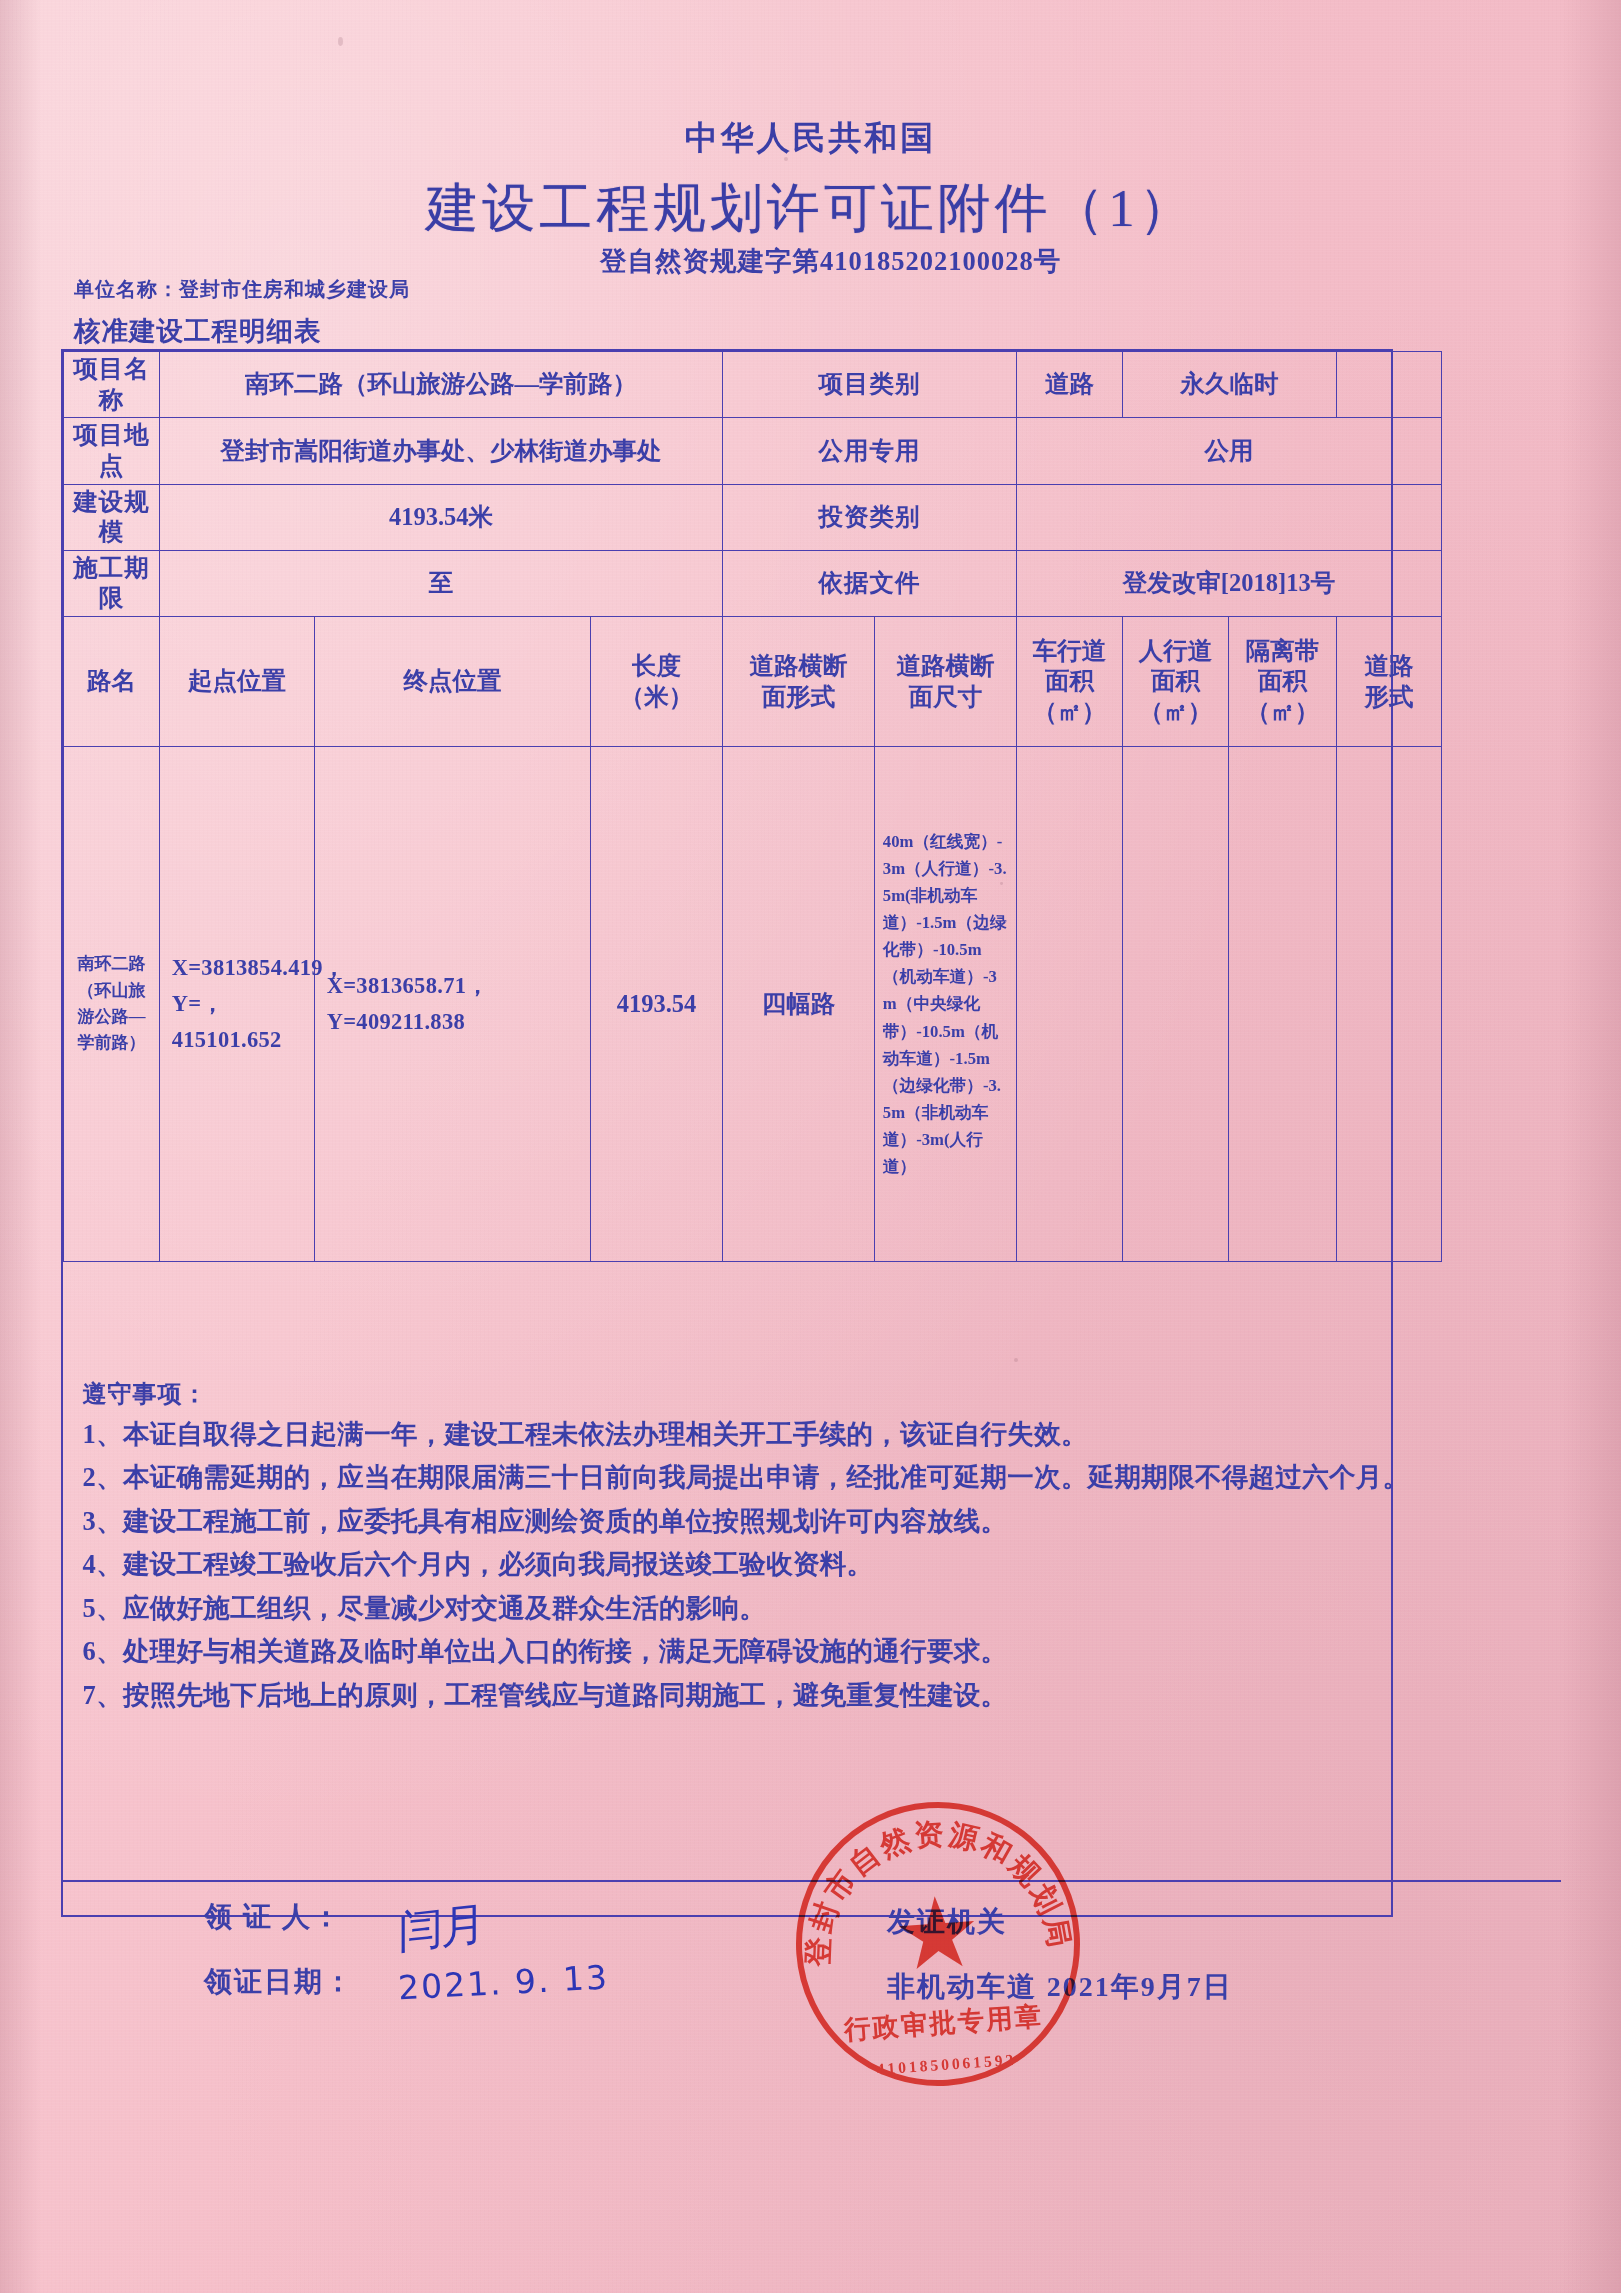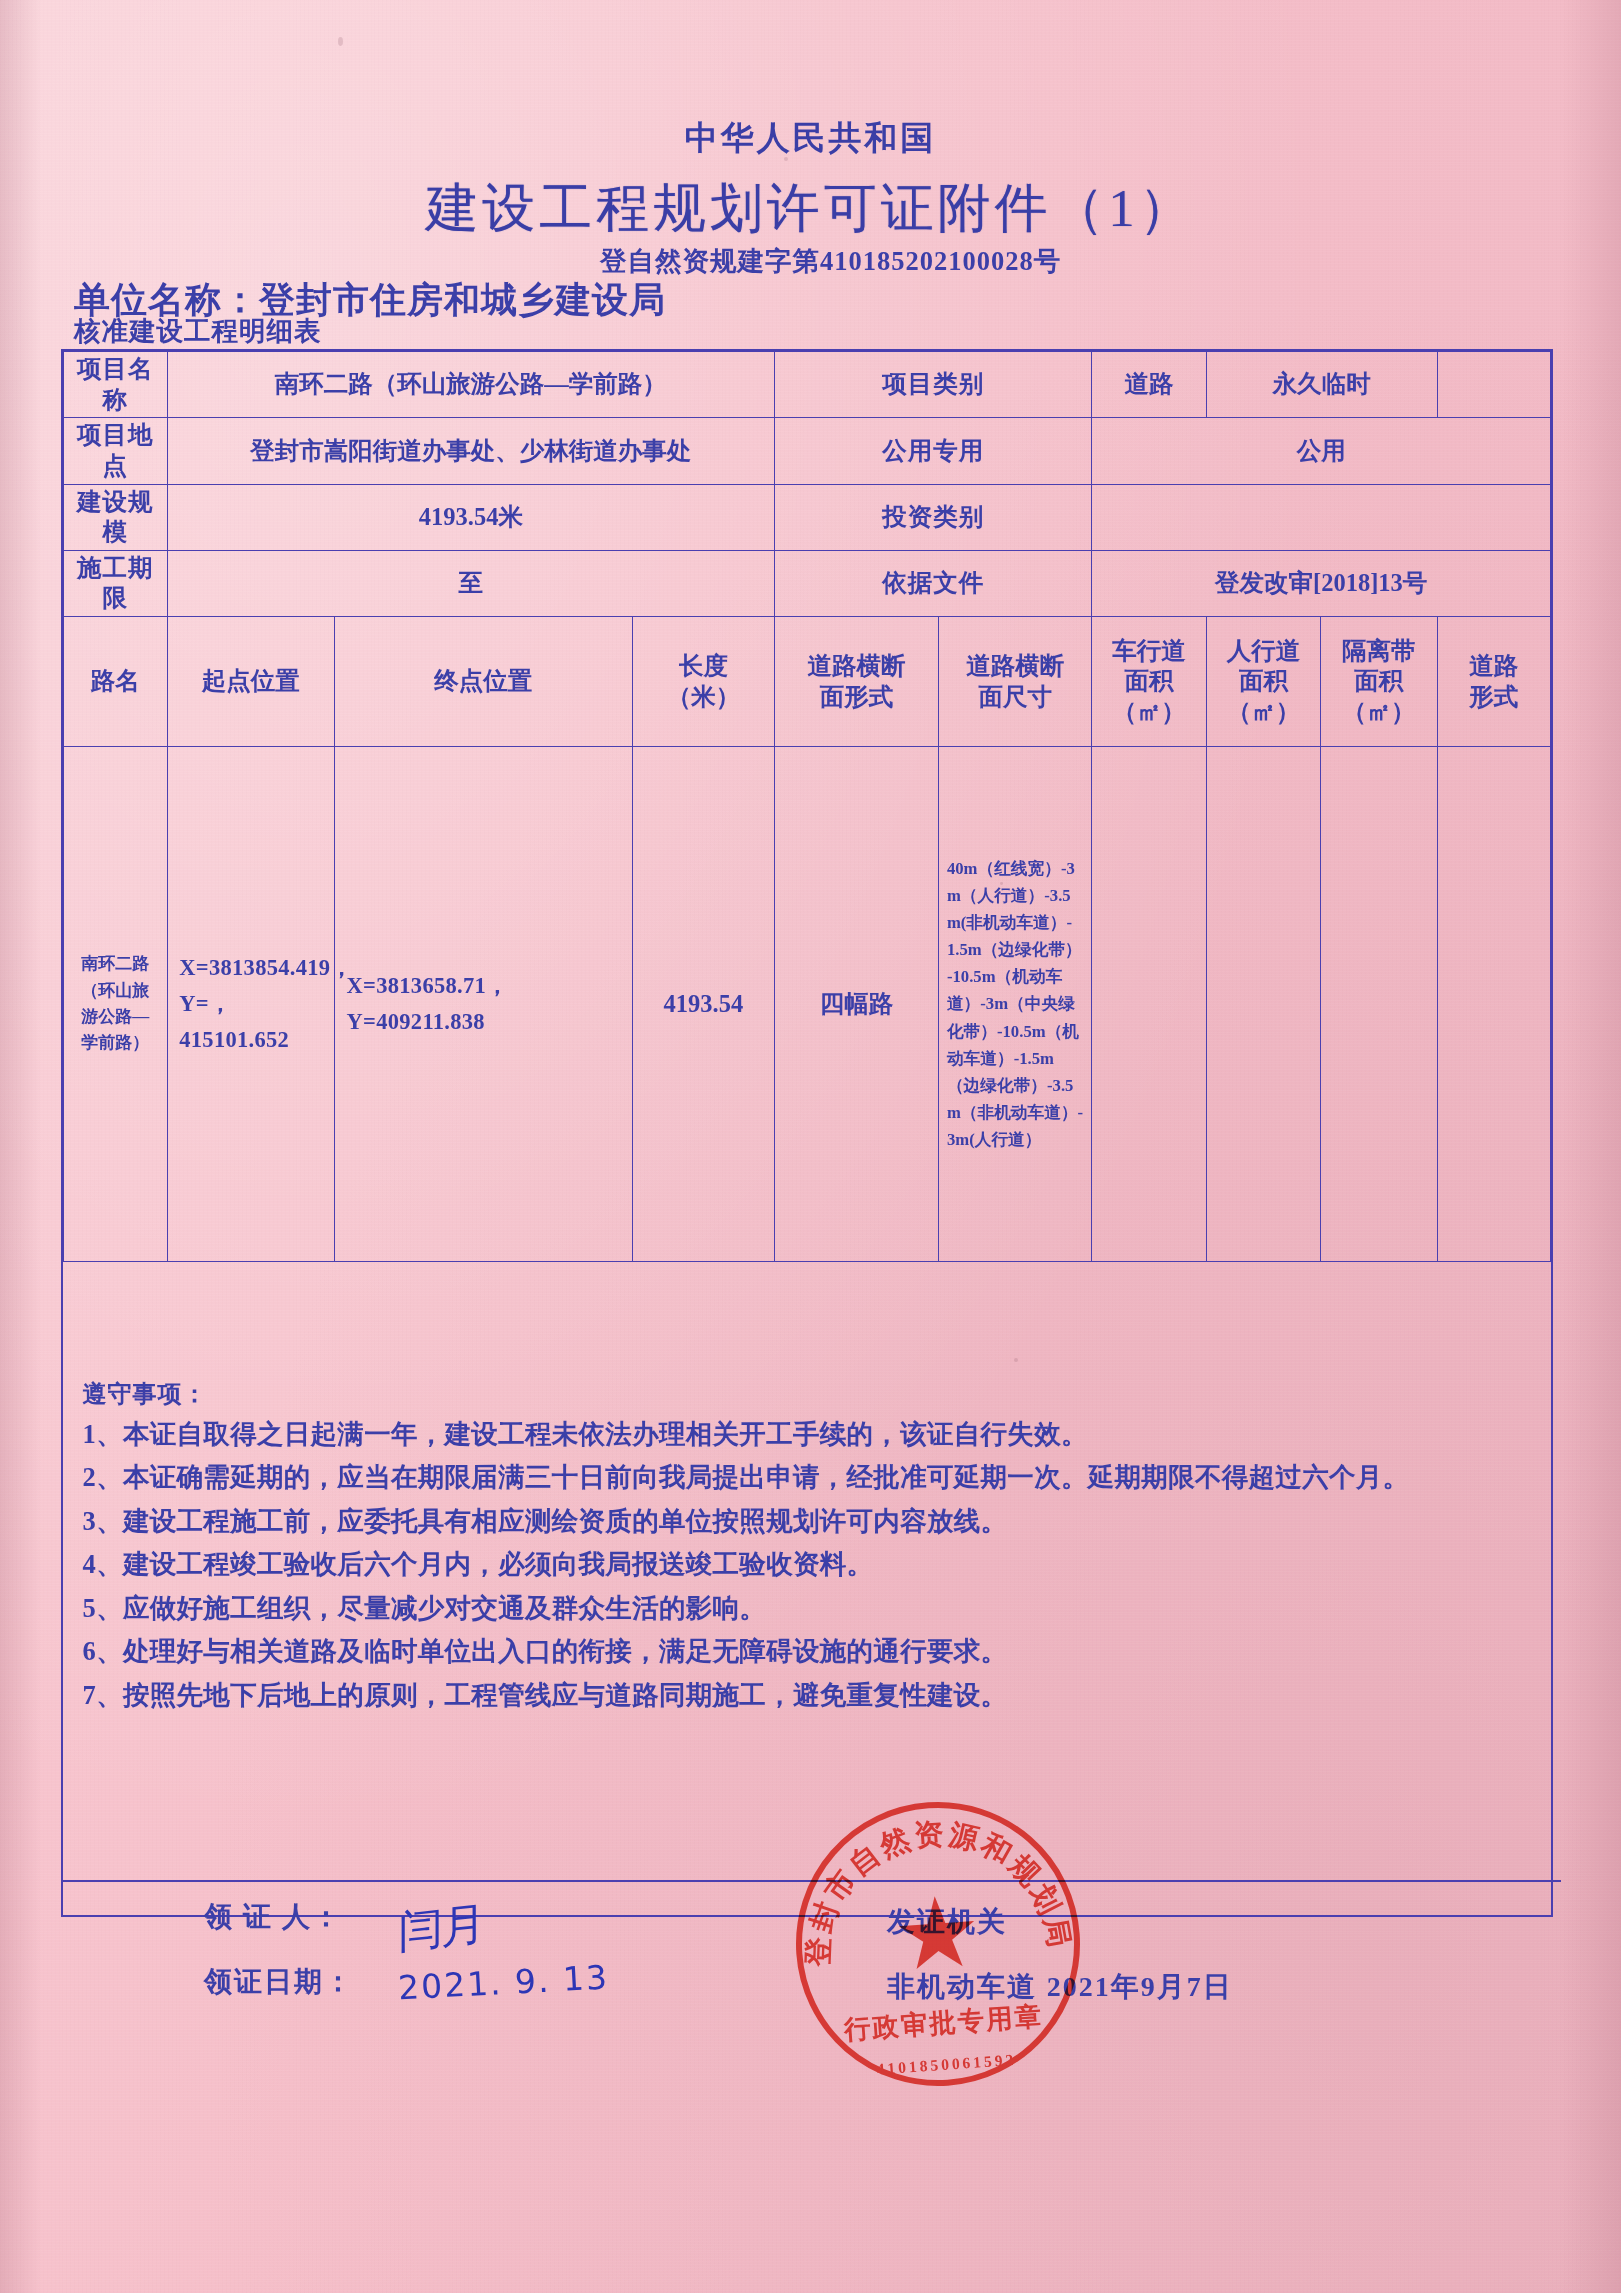--- a/index.html
+++ b/index.html
@@ -52,30 +52,30 @@
     text-align:center;font-size:53px;font-weight:400;letter-spacing:3.9px;
     color:#3a3ea6;
     text-shadow:0 0 1px rgba(58,62,166,.6);
   }
   .permit-no{
     position:absolute;left:0;right:0;top:243px;
     text-align:center;font-size:26.5px;letter-spacing:1px;font-weight:700;padding-left:40px;
   }
   .unit-line{
     position:absolute;left:74px;top:276px;
-    font-size:36px;font-weight:700;letter-spacing:1px;
+    font-size:20px;font-weight:700;letter-spacing:1px;
   }
   .table-caption{
     position:absolute;left:74px;top:313px;
     font-size:26.5px;font-weight:700;letter-spacing:1px;
   }
 
   
   .frame{
-    position:absolute;left:61px;top:349px;width:1492px;height:1568px;
+    position:absolute;left:61px;top:349px;width:1332px;height:1568px;
     border:2.5px solid #4a3fb0;
     box-sizing:border-box;
   }
   table.grid{
     border-collapse:collapse;width:100%;table-layout:fixed;
   }
   table.grid td{
     border:1.6px solid #4a3fb0;
     font-size:24.5px;
     font-weight:700;

